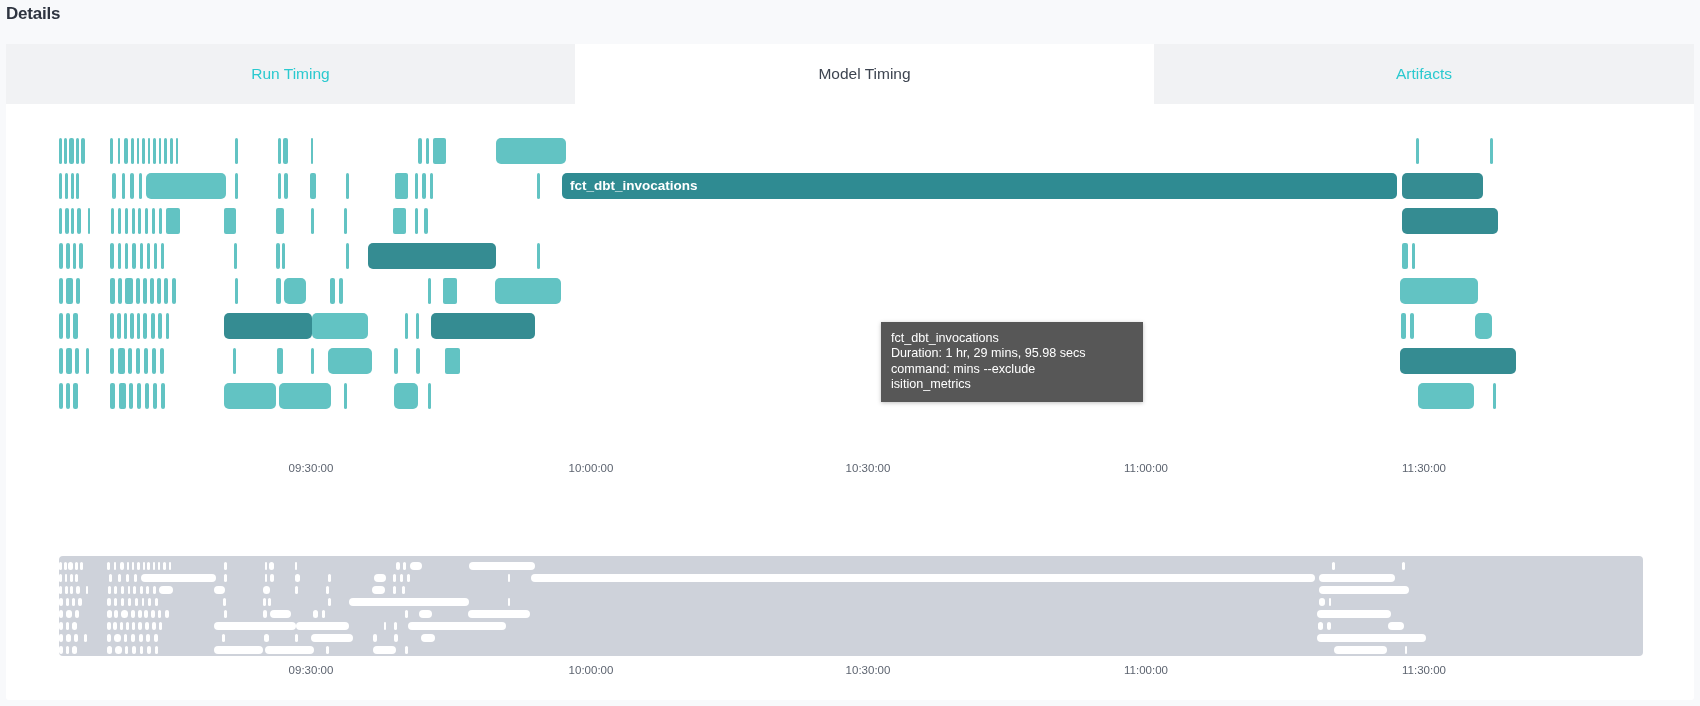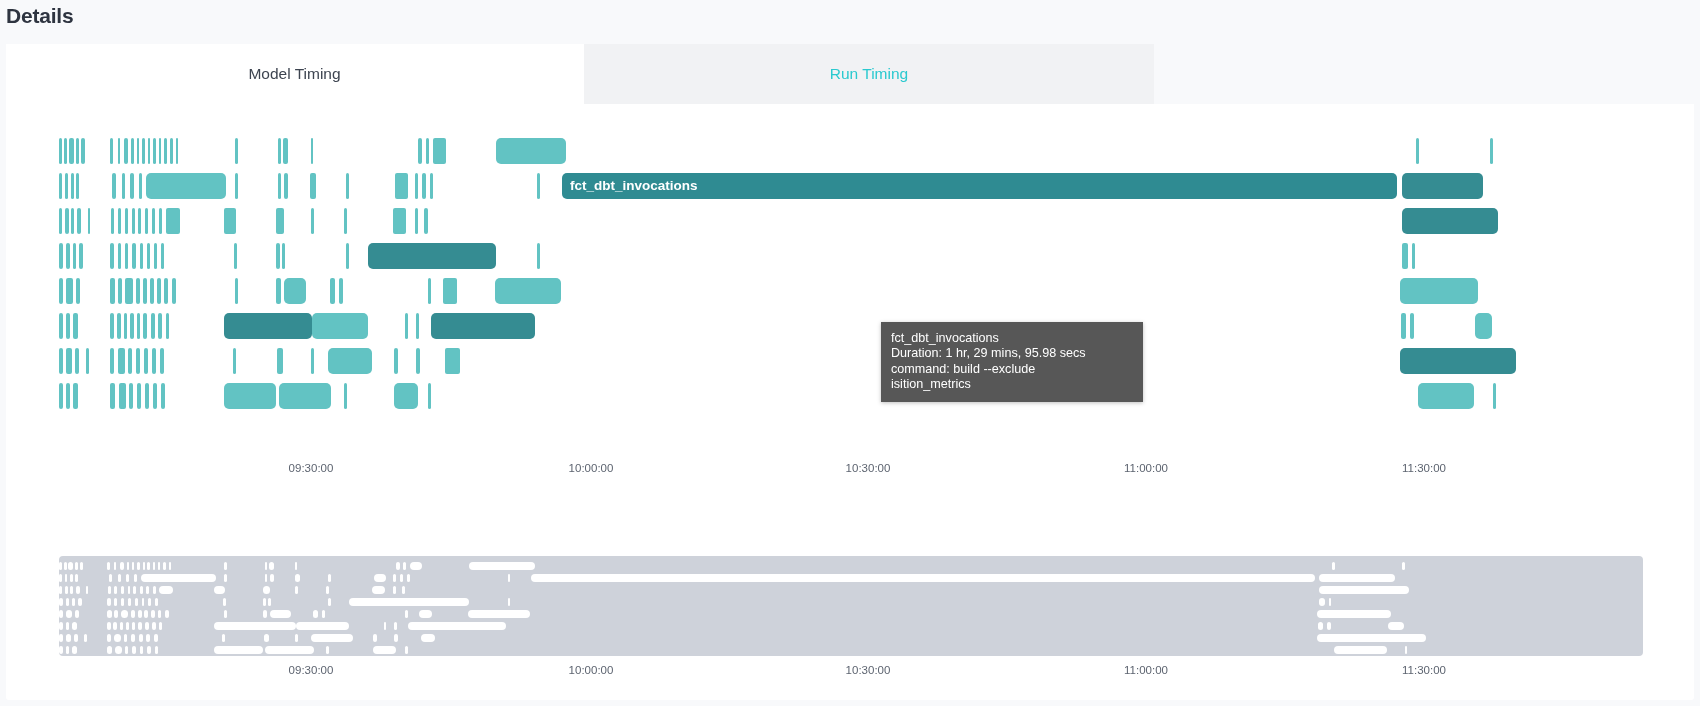--- a/index.html
+++ b/index.html
@@ -4,21 +4,21 @@
 <style>
   * { box-sizing: border-box; margin: 0; padding: 0; }
   html, body {
     width: 1700px; height: 706px;
     background: #f8f9fb;
     font-family: "Liberation Sans", sans-serif;
     overflow: hidden;
   }
 
   .page-title {
-    font-size: 21px;
+    font-size: 17px;
     font-weight: bold;
     color: #2e3440;
     padding: 4px 0 0 6px;
     letter-spacing: -0.2px;
   }
 
   
   .tabs {
     position: absolute;
     left: 6px; top: 44px;
@@ -126,25 +126,28 @@
     pointer-events: none;
   }
   .tooltip div { white-space: pre-wrap; word-break: break-all; }
 </style>
 </head>
 <body>
 
 <div class="page-title">Details</div>
 
 <div class="tabs">
+  <div class="tab" style="width: 570px;">
+    <span>Run Timing</span>
+  </div>
   <div class="tab active" style="width: 578px;">
     <span>Model Timing</span>
   </div>
-  <div class="tab" style="width: 570px;">
-    <span>Run Timing</span>
+  <div class="tab" style="width: 540px;">
+    <span>Artifacts</span>
   </div>
 </div>
 
 <div class="chart-card">
 
   <div class="gantt" id="gantt">
       <div class="row" style="top: 2px;">
         <div class="bar light thin" style="left: 53px; width: 3px;"></div>
         <div class="bar light thin" style="left: 58px; width: 3px;"></div>
         <div class="bar light thin" style="left: 63px; width: 5px;"></div>
@@ -529,17 +532,17 @@
       <div class="tick" style="left: 305px;">09:30:00</div>
       <div class="tick" style="left: 585px;">10:00:00</div>
       <div class="tick" style="left: 862px;">10:30:00</div>
       <div class="tick" style="left: 1140px;">11:00:00</div>
       <div class="tick" style="left: 1418px;">11:30:00</div>
     </div>
 
   <div class="tooltip">
     <div>fct_dbt_invocations</div>
     <div>Duration: 1 hr, 29 mins, 95.98 secs</div>
-    <div>command: build --exclude</div>
+    <div>command: mins --exclude</div>
     <div>isition_metrics</div>
   </div>
 
 </div>
 
 </body></html>

